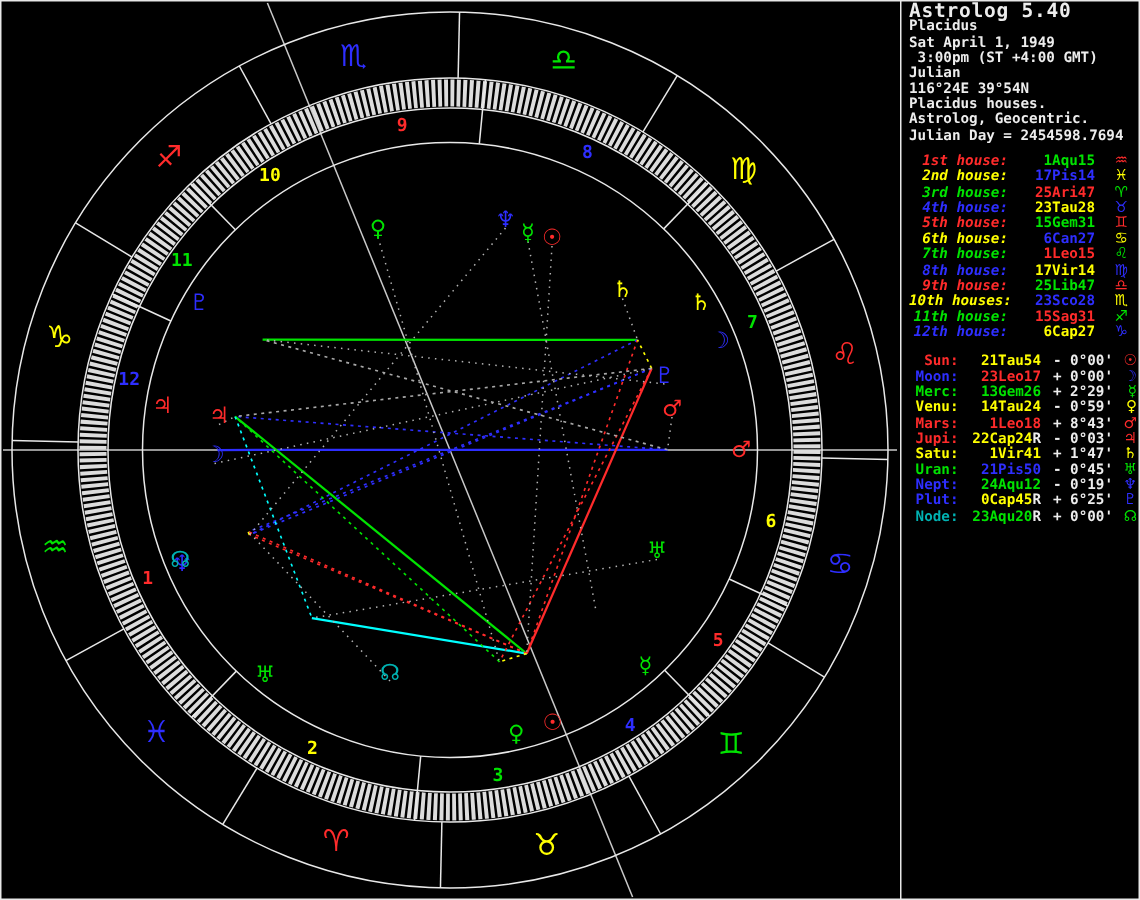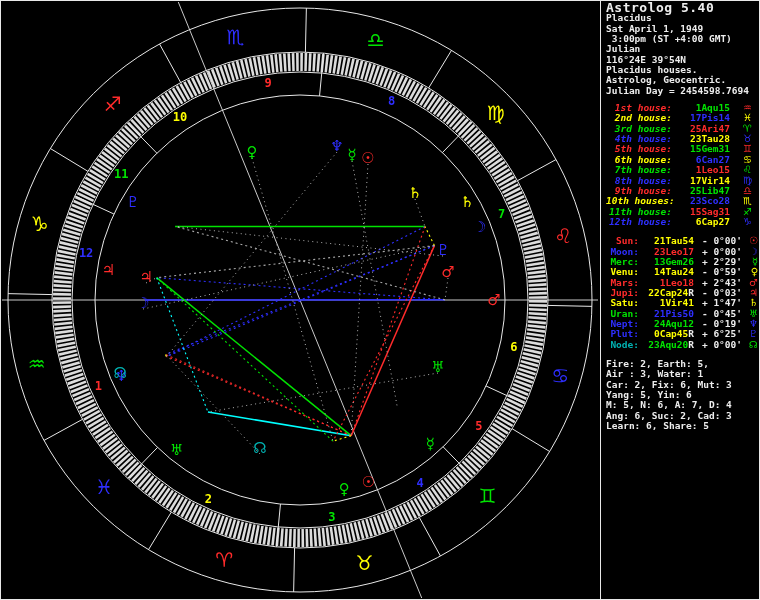--- a/index.html
+++ b/index.html
@@ -162,34 +162,25 @@
         <div class="srow"><span class="hlabel" style="color:#ffff00">10th houses:</span><span class="hval" style="color:#2e2eff">23Sco28</span><span class="hglyph" style="color:#ffff00">♏</span></div>
         <div class="srow"><span class="hlabel" style="color:#00e300">11th house:</span><span class="hval" style="color:#ff2b2b">15Sag31</span><span class="hglyph" style="color:#00e300">♐</span></div>
         <div class="srow"><span class="hlabel" style="color:#2e2eff">12th house:</span><span class="hval" style="color:#ffff00">6Cap27</span><span class="hglyph" style="color:#2e2eff">♑</span></div>
       </div>
     <div class="gap10"></div>
     <div id="planet-list">
         <div class="srow"><span class="pname" style="color:#ff2b2b"> Sun:</span><span class="pval"><span style="color:#ffff00">21Tau54</span><span style="color:#ededed"></span></span><span class="pdelta" style="color:#ededed">- 0°00'</span><span class="pglyph" style="color:#ff2b2b">☉</span></div>
         <div class="srow"><span class="pname" style="color:#2e2eff">Moon:</span><span class="pval"><span style="color:#ff2b2b">23Leo17</span><span style="color:#ededed"></span></span><span class="pdelta" style="color:#ededed">+ 0°00'</span><span class="pglyph" style="color:#2e2eff">☽</span></div>
         <div class="srow"><span class="pname" style="color:#00e300">Merc:</span><span class="pval"><span style="color:#00e300">13Gem26</span><span style="color:#ededed"></span></span><span class="pdelta" style="color:#ededed">+ 2°29'</span><span class="pglyph" style="color:#00e300">☿</span></div>
         <div class="srow"><span class="pname" style="color:#ffff00">Venu:</span><span class="pval"><span style="color:#ffff00">14Tau24</span><span style="color:#ededed"></span></span><span class="pdelta" style="color:#ededed">- 0°59'</span><span class="pglyph" style="color:#ffff00">♀</span></div>
-        <div class="srow"><span class="pname" style="color:#ff2b2b">Mars:</span><span class="pval"><span style="color:#ff2b2b">1Leo18</span><span style="color:#ededed"></span></span><span class="pdelta" style="color:#ededed">+ 2°43'</span><span class="pglyph" style="color:#ff2b2b">♂</span></div>
+        <div class="srow"><span class="pname" style="color:#ff2b2b">Mars:</span><span class="pval"><span style="color:#ff2b2b">1Leo18</span><span style="color:#ededed"></span></span><span class="pdelta" style="color:#ededed">+ 8°43'</span><span class="pglyph" style="color:#ff2b2b">♂</span></div>
         <div class="srow"><span class="pname" style="color:#ff2b2b">Jupi:</span><span class="pval"><span style="color:#ffff00">22Cap24</span><span style="color:#ededed">R</span></span><span class="pdelta" style="color:#ededed">- 0°03'</span><span class="pglyph" style="color:#ff2b2b">♃</span></div>
         <div class="srow"><span class="pname" style="color:#ffff00">Satu:</span><span class="pval"><span style="color:#ffff00">1Vir41</span><span style="color:#ededed"></span></span><span class="pdelta" style="color:#ededed">+ 1°47'</span><span class="pglyph" style="color:#ffff00">♄</span></div>
         <div class="srow"><span class="pname" style="color:#00e300">Uran:</span><span class="pval"><span style="color:#2e2eff">21Pis50</span><span style="color:#ededed"></span></span><span class="pdelta" style="color:#ededed">- 0°45'</span><span class="pglyph" style="color:#00e300">♅</span></div>
         <div class="srow"><span class="pname" style="color:#2e2eff">Nept:</span><span class="pval"><span style="color:#00e300">24Aqu12</span><span style="color:#ededed"></span></span><span class="pdelta" style="color:#ededed">- 0°19'</span><span class="pglyph" style="color:#2e2eff">♆</span></div>
         <div class="srow"><span class="pname" style="color:#2e2eff">Plut:</span><span class="pval"><span style="color:#ffff00">0Cap45</span><span style="color:#ededed">R</span></span><span class="pdelta" style="color:#ededed">+ 6°25'</span><span class="pglyph" style="color:#2e2eff">♇</span></div>
         <div class="srow"><span class="pname" style="color:#00b2b2">Node:</span><span class="pval"><span style="color:#00e300">23Aqu20</span><span style="color:#ededed">R</span></span><span class="pdelta" style="color:#ededed">+ 0°00'</span><span class="pglyph" style="color:#00e300">☊</span></div>
       </div>
     <div class="gap10"></div>
-    <div id="stats-list">
-        <div class="srow">Fire: 2, Earth: 5,</div>
-        <div class="srow">Air : 3, Water: 1</div>
-        <div class="srow">Car: 2, Fix: 6, Mut: 3</div>
-        <div class="srow">Yang: 5, Yin: 6</div>
-        <div class="srow">M: 5, N: 6, A: 7, D: 4</div>
-        <div class="srow">Ang: 6, Suc: 2, Cad: 3</div>
-        <div class="srow">Learn: 6, Share: 5</div>
-      </div>
   </div>
 
   <div class="frame"></div>
 </div>
 
 </body></html>

